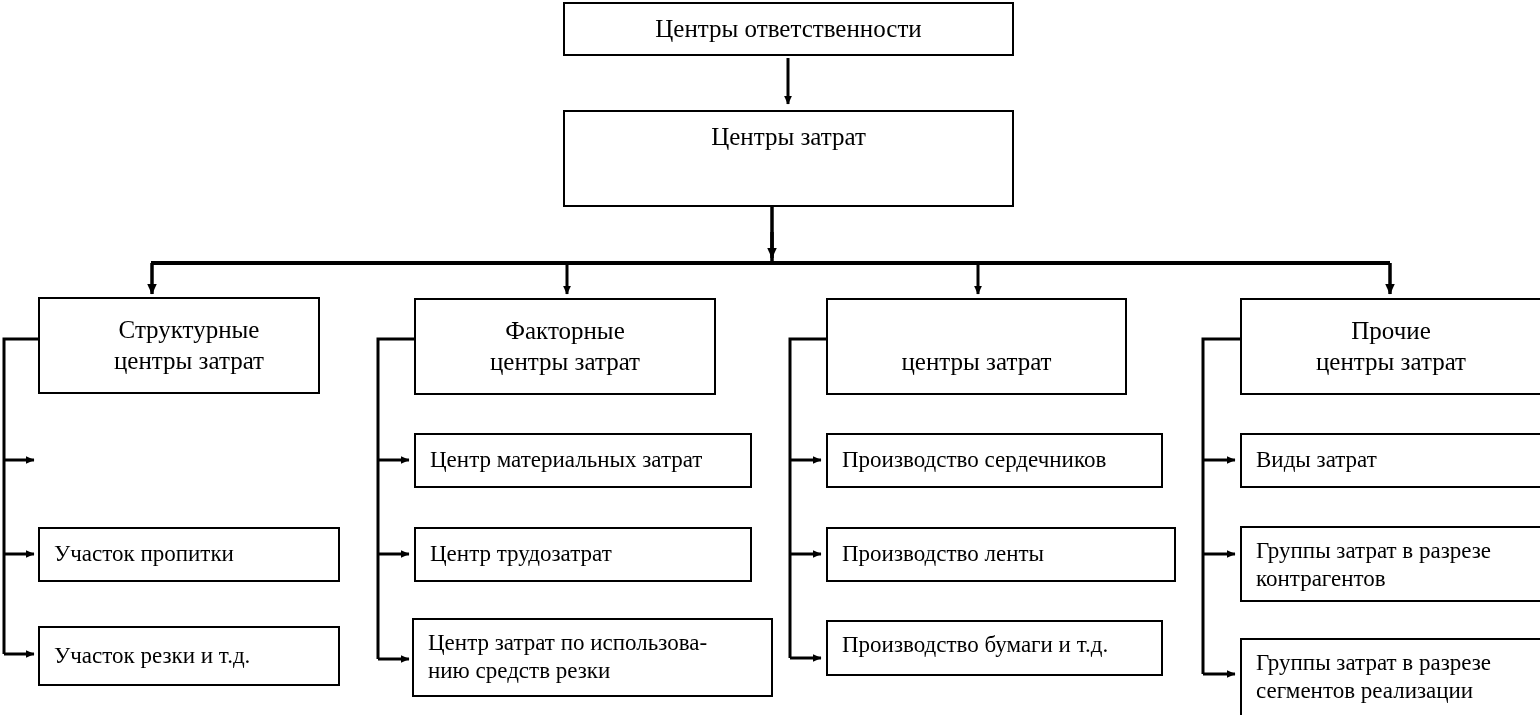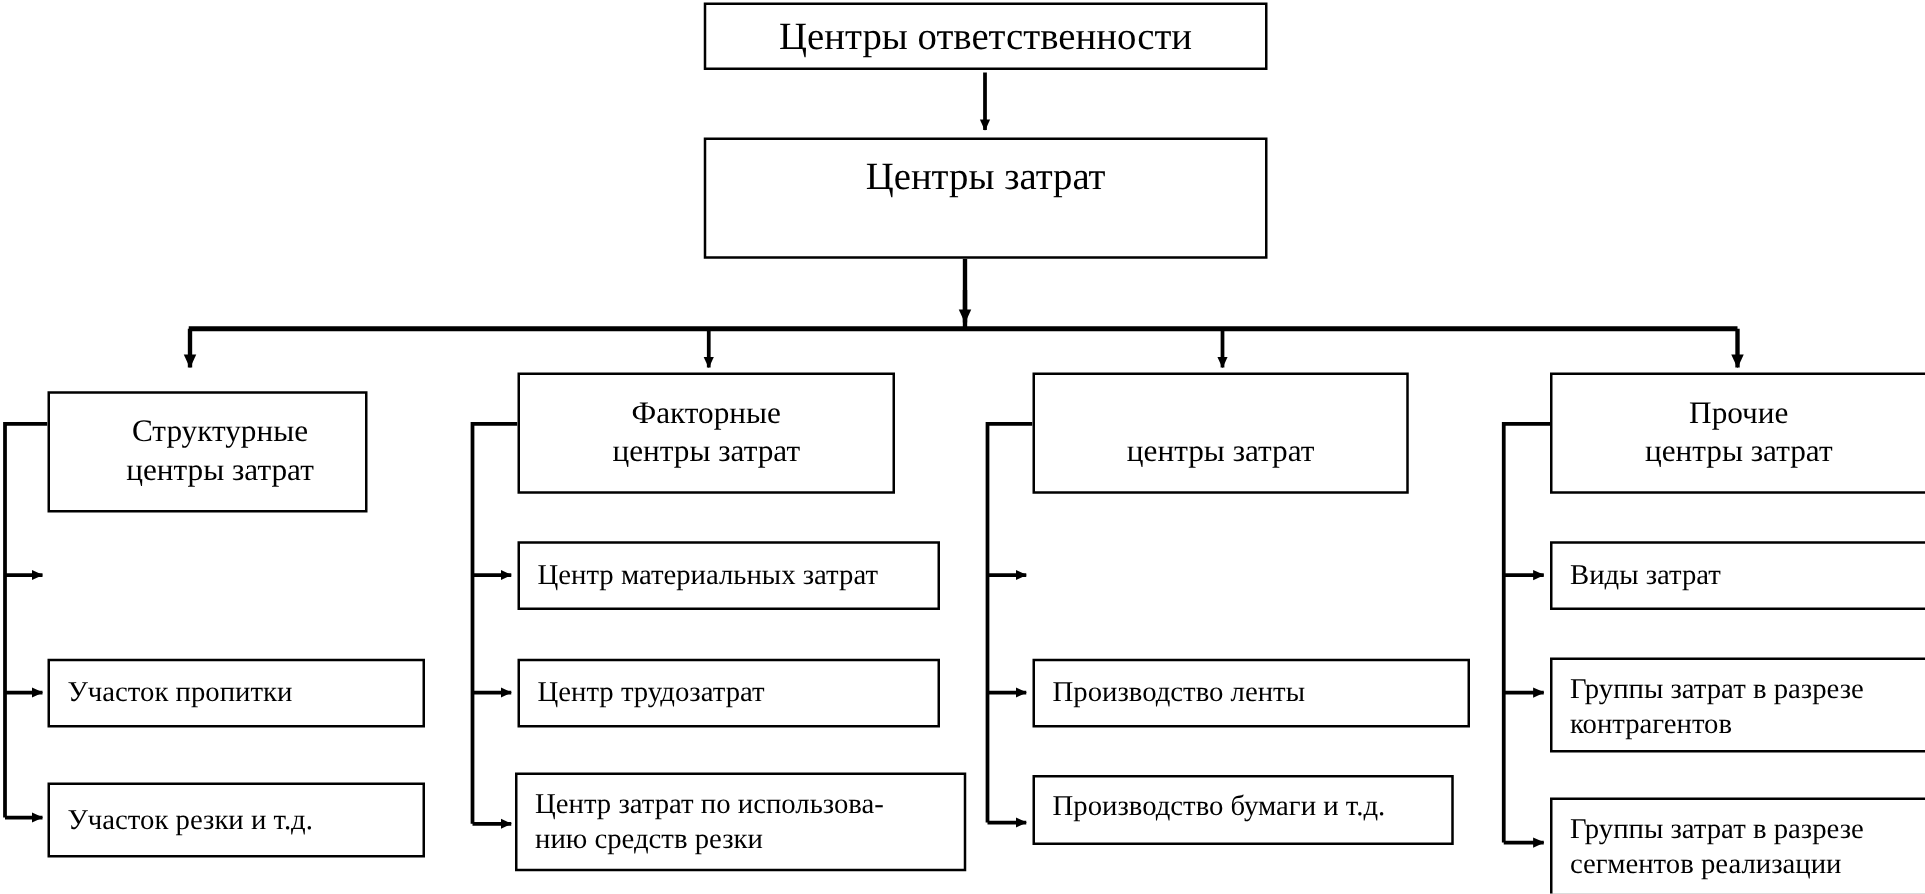--- a/index.html
+++ b/index.html
@@ -51,21 +51,21 @@
     padding-left: 14px;
     padding-right: 8px;
   }
   .node.leafbox.toptext {
     align-items: flex-start;
     padding-top: 9px;
   }
   .node.leafbox .node-label {
     text-align: left;
   }
-  .fs-root { font-size: 31px; }
+  .fs-root { font-size: 25px; }
   .fs-group { font-size: 25px; }
   .fs-leaf { font-size: 23px; }
 </style>
 </head>
 <body>
 
 <div id="canvas">
 
   <svg id="connectors" viewBox="0 0 1540 715" xmlns="http://www.w3.org/2000/svg">
     <defs>
@@ -111,21 +111,21 @@
   </svg>
 
   <div class="node center fs-root" style="left:563px; top:2px; width:451px; height:54px;">
     <span class="node-label">Центры ответственности</span>
   </div>
 
   <div class="node fs-root" style="left:563px; top:110px; width:451px; height:97px; align-items:flex-start; justify-content:center; padding-top:10px;">
     <span class="node-label" style="text-align:center;">Центры затрат</span>
   </div>
 
-  <div class="node center fs-group" style="left:38px; top:313px; width:256px; height:97px;padding-left:20px;">
+  <div class="node center fs-group" style="left:38px; top:297px; width:282px; height:97px;padding-left:20px;">
     <span class="node-label">
       <span>Структурные</span><br>
       <span>центры затрат</span>
     </span>
   </div>
 
   <div class="node leafbox fs-leaf" style="left:38px; top:527px; width:302px; height:55px;">
     <span class="node-label">Участок пропитки</span>
   </div>
   <div class="node leafbox fs-leaf" style="left:38px; top:626px; width:302px; height:60px;">
@@ -152,20 +152,23 @@
     </span>
   </div>
 
   <div class="node center fs-group" style="left:826px; top:298px; width:301px; height:97px;">
     <span class="node-label">
       <br>
       <span>центры затрат</span>
     </span>
   </div>
 
+  <div class="node leafbox fs-leaf" style="left:826px; top:433px; width:337px; height:55px;">
+    <span class="node-label">Производство сердечников</span>
+  </div>
   <div class="node leafbox fs-leaf" style="left:826px; top:527px; width:350px; height:55px;font-family:Liberation Serif, serif;">
     <span class="node-label">Производство ленты</span>
   </div>
   <div class="node leafbox fs-leaf toptext" style="left:826px; top:620px; width:337px; height:56px;">
     <span class="node-label">Производство бумаги и т.д.</span>
   </div>
 
   <div class="node center fs-group" style="left:1240px; top:298px; width:302px; height:97px;">
     <span class="node-label">
       <span>Прочие</span><br>

